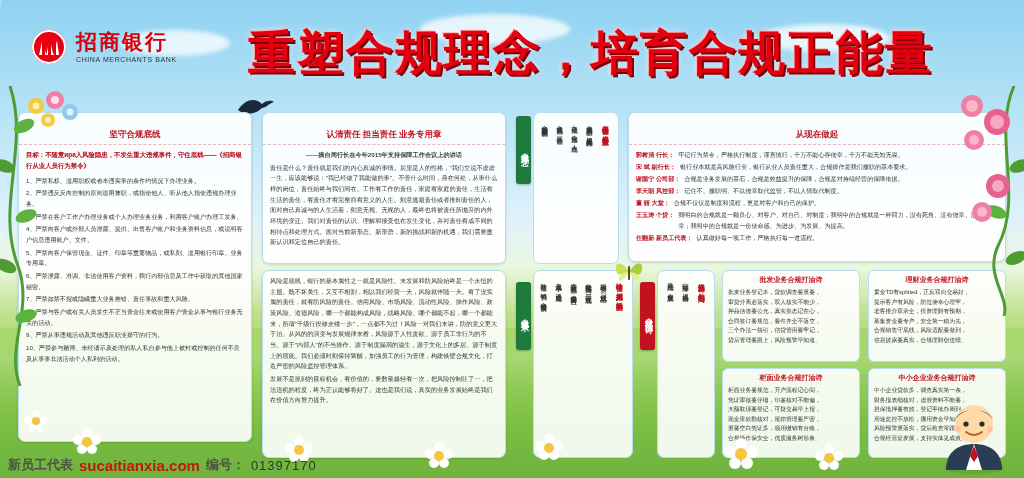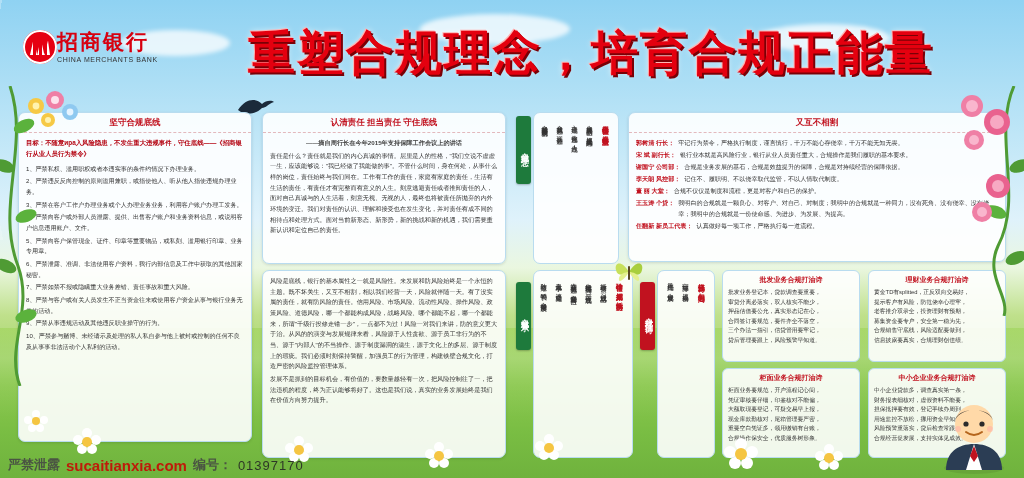--- a/index.html
+++ b/index.html
@@ -39,21 +39,21 @@
       radial-gradient(ellipse at 45% 100%,#4f8a3a 0 22px,transparent 23px),
       radial-gradient(ellipse at 57% 100%,#56913f 0 26px,transparent 27px),
       radial-gradient(ellipse at 68% 100%,#4b8537 0 20px,transparent 21px),
       radial-gradient(ellipse at 79% 100%,#56913f 0 27px,transparent 28px),
       radial-gradient(ellipse at 90% 100%,#4f8a3a 0 23px,transparent 24px),
       radial-gradient(ellipse at 98% 100%,#56913f 0 25px,transparent 26px);
     opacity:.8;
   }
   
   .header{position:absolute;left:0;top:0;width:1024px;height:96px;}
-  .logo{position:absolute;left:23px;top:30px;display:flex;align-items:center;gap:0;}
+  .logo{position:absolute;left:32px;top:30px;display:flex;align-items:center;gap:10px;}
   .logo-mark{
     width:34px;height:34px;border-radius:50%;
     background:#e60012;position:relative;flex:0 0 auto;
     box-shadow:0 0 0 2px #fff inset;
   }
   .logo-mark:before{
     content:"";position:absolute;left:7px;top:9px;width:20px;height:16px;
     background:
       linear-gradient(90deg,#fff 0 3px,transparent 3px 6px,#fff 6px 9px,transparent 9px 12px,#fff 12px 15px,transparent 15px 17px,#fff 17px 20px);
     clip-path:polygon(0 100%,18% 0,36% 100%,54% 0,72% 100%,90% 10%,100% 100%);
@@ -69,21 +69,21 @@
   }
   
   .panel{
     position:absolute;background:rgba(255,255,255,.90);
     border:1px solid #b9dcef;border-radius:7px;
     box-shadow:0 1px 3px rgba(0,0,0,.12);
     box-sizing:border-box;
   }
   .panel-title{
     font-size:8.5px;font-weight:bold;color:#c1121f;text-align:center;
-    padding:4px 4px 3px;border-bottom:1px dashed #e3b9bd;
+    padding:4px 4px 3px;border-bottom:1px dashed #e3b9bd;margin-top:12px;
   }
   .panel-body{padding:5px 7px;font-size:6.2px;line-height:1.72;color:#333;}
   .panel-body p{margin:0 0 2px;}
   
   #p-left{left:18px;top:112px;width:234px;height:330px;}
   #p-left .panel-body{font-size:6.1px;line-height:1.75;}
   #p-left .lead{color:#b3000f;font-weight:bold;font-size:6.4px;line-height:1.7;margin-bottom:4px;}
   
   #p-duty{left:262px;top:112px;width:244px;height:152px;}
   #p-duty2{left:262px;top:270px;width:244px;height:188px;}
@@ -189,21 +189,21 @@
       <p>5、严禁向客户保管现金、证件、印章等重要物品，或私刻、滥用银行印章、业务专用章。</p>
       <p>6、严禁泄露、准调、非法使用客户资料，我行内部信息及工作中获取的其他国家秘密。</p>
       <p>7、严禁如禁不报或隐瞒重大业务差错、责任事故和重大风险。</p>
       <p>8、严禁与客户或有关人员发生不正当资金往来或使用客户资金从事与银行业务无关的活动。</p>
       <p>9、严禁从事违规活动及其他违反职业操守的行为。</p>
       <p>10、严禁参与赌博、未经请示及处理的私人私自参与他上被封或控制的任何不良及从事事非法活动个人私利的活动。</p>
     </div>
   </div>
 
   <div class="panel" id="p-duty">
-    <div class="panel-title">认清责任 担当责任 守住底线</div>
+    <div class="panel-title">认清责任 担当责任 业务专用章</div>
     <div class="panel-body">
       <p style="text-align:center;font-weight:bold;color:#444;">——摘自周行长在今年2015年支持保障工作会议上的讲话</p>
       <p>责任是什么？责任就是我们的内心真诚的事情。层里是人的性格，"我们立说不虚虚一生，应该能够说："我已经做了我能做的事"。不管什么时间，身在何处，从事什么样的岗位，责任始终与我们同在。工作有工作的责任，家庭有家庭的责任，生活有生活的责任，有责任才有完整而有意义的人生。刻意逃避责任或者推卸责任的人，面对自己真诚与的人生活着，刻意无视、无视的人，最终也将被责任所抛弃的内外环境的变迁。我们对责任的认识、理解和接受也在发生变化，并对责任有成不同的相待点和处理方式。面对当前新形态、新形势，新的挑战和新的机遇，我们需要重新认识和定位自己的责任。</p>
     </div>
   </div>
 
   <div class="panel" id="p-duty2">
     <div class="panel-body">
       <p>风险是底线，银行的基本属性之一就是风险性。来发展和防风险始终是一个永恒的主题。既不坏关生，又互不相割，相以我们经营一天，风险就伴随一天。有了没实属的责任，就有防风险的责任。信用风险、市场风险、流动性风险、操作风险、政策风险、道德风险，哪一个都能构成风险，战略风险、哪个都能不起，哪一个都能来，所谓"千级行投修走错一步"，一点都不为过！风险一对我们来讲，防的意义更大于治。从风的的演变与发展规律来看，风险源于人性贪欲、源于员工非行为的不当、源于"内部人"的不当操作、源于制度漏洞的滋生，源于文化上的多层、源于制度上的瑕疵。我们必须时刻保持警醒，加强员工的行为管理，构建铁壁合规文化，打造严密的风险监控管理体系。</p>
       <p>发展不是抓到的目标机会，有价值的，要数量越轻有一次，把风险控制往了一，把法违机的程度，终为正认能够将好了。这也是我们说，真实的业务发展始终是我们在价值方向努力提升。</p>
@@ -239,21 +239,21 @@
 
   <svg class="butterfly" viewBox="0 0 34 28">
     <path d="M17 14 C10 2 2 4 4 12 C5 18 12 18 17 14 Z" fill="#c7e05a"></path>
     <path d="M17 14 C24 2 32 4 30 12 C29 18 22 18 17 14 Z" fill="#a9cf3e"></path>
     <path d="M17 14 C12 22 6 26 7 20 C8 16 13 14 17 14 Z" fill="#e4f08e"></path>
     <path d="M17 14 C22 22 28 26 27 20 C26 16 21 14 17 14 Z" fill="#e4f08e"></path>
     <rect x="16" y="8" width="2" height="14" rx="1" fill="#5a4a22"></rect>
   </svg>
 
   <div class="panel" id="p-ten">
-    <div class="panel-title">又互不相割</div>
+    <div class="panel-title">从现在做起</div>
     <div class="panel-body">
       <div class="kv">
           <span class="k">郭树清 行长：</span>
           <span class="v">牢记行为禁令，严格执行制度，谨言慎行，千万不能心存侥幸，千万不能无知无畏。</span>
         </div>
       <div class="kv">
           <span class="k">宋 斌 副行长：</span>
           <span class="v">银行业本就是高风险行业，银行从业人员责任重大，合规操作是我们履职的基本要求。</span>
         </div>
       <div class="kv">
@@ -439,19 +439,19 @@
     <circle cx="42" cy="28" r="19" fill="#ffd9a8"></circle>
     <path d="M23 26 C23 10 61 10 61 26 C61 20 52 14 42 14 C32 14 23 20 23 26 Z" fill="#2b2b2b"></path>
     <circle cx="34" cy="28" r="2.6" fill="#2b2b2b"></circle>
     <circle cx="50" cy="28" r="2.6" fill="#2b2b2b"></circle>
     <path d="M34 36 Q42 42 50 36" stroke="#b5651d" stroke-width="2" fill="none" stroke-linecap="round"></path>
     <circle cx="26" cy="33" r="3" fill="#ffb3a7" opacity=".6"></circle>
     <circle cx="58" cy="33" r="3" fill="#ffb3a7" opacity=".6"></circle>
   </svg>
 
   <div class="watermark">
-    <span class="wm-cn">严禁泄露</span>
+    <span class="wm-cn">新员工代表</span>
     <span class="wm-url">sucaitianxia.com</span>
     <span class="wm-cn">编号：</span>
     <span class="wm-id">01397170</span>
   </div>
 
 </div>
 
 </body></html>

